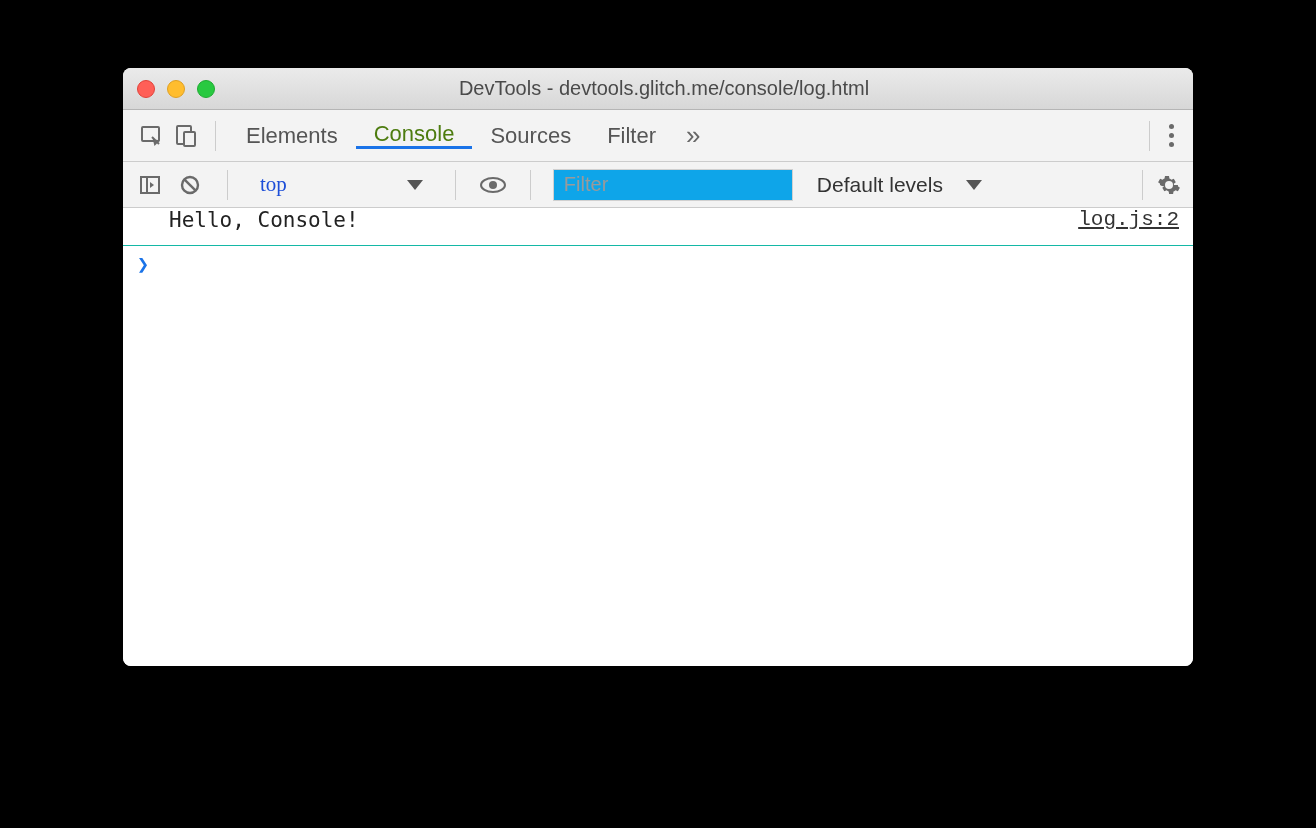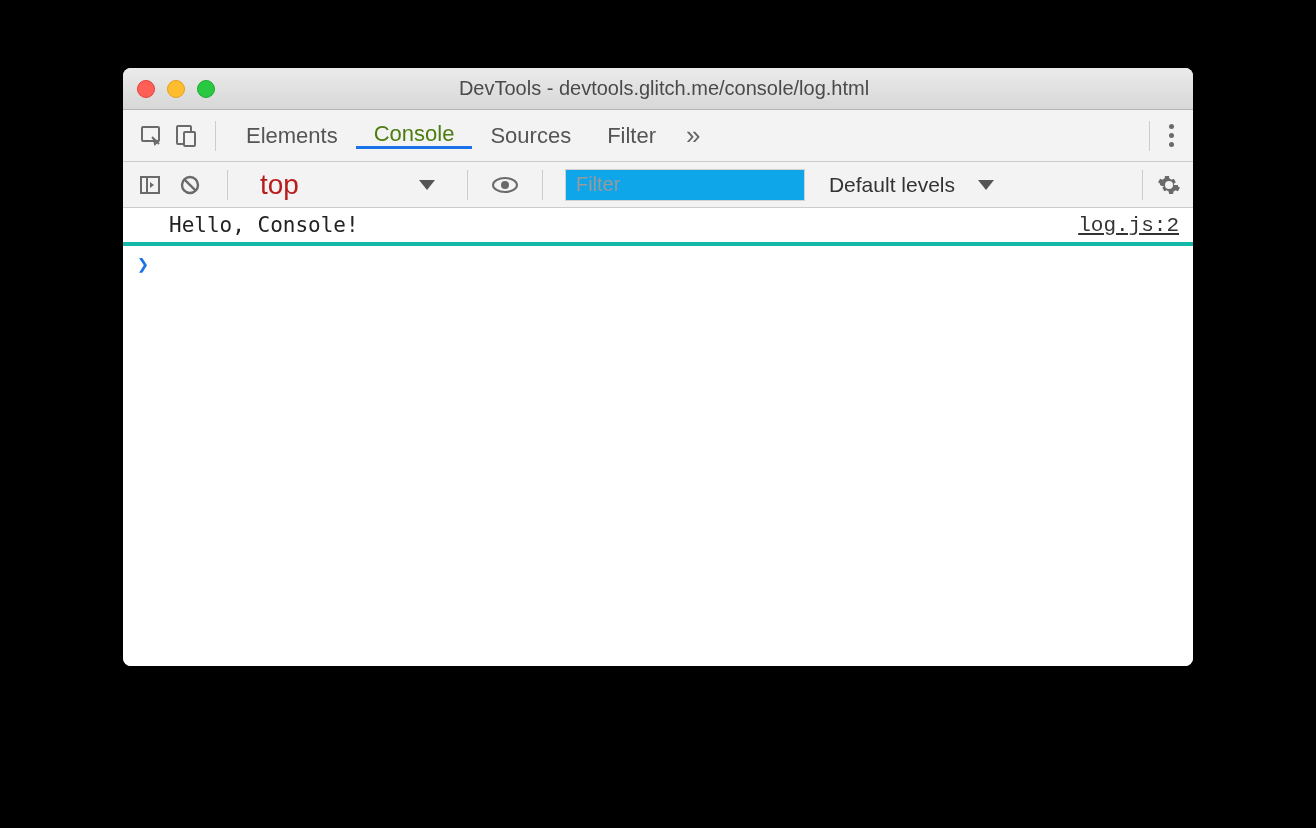--- a/index.html
+++ b/index.html
@@ -115,22 +115,23 @@
   .toolbar .icon-btn {
     width: 30px; height: 30px;
     display: flex; align-items: center; justify-content: center;
     color: #6a6a6a;
   }
   .context-select {
     display: flex;
     align-items: center;
     gap: 120px;
     padding: 0 10px;
-    font-size: 28px;
-    color: #b91c1c;
+    font-size: 21px;
+    color: #1d4ed8;
+    font-family: Liberation Serif, serif;
   }
   .tri-down {
     width: 0; height: 0;
     border-left: 8px solid transparent;
     border-right: 8px solid transparent;
     border-top: 10px solid #555;
   }
   .filter-input {
     background: #0ea5e9;
     border: 1px solid #d0d0d0;
@@ -159,24 +160,23 @@
   }
   .console-body {
     flex: 1;
     background: #fff;
     font-family: ui-monospace, Menlo, Consolas, monospace;
     font-size: 21px;
     color: #222;
   }
   .log-row {
     display: flex;
-    align-items: center;
     height: 38px;
     padding: 0 14px 0 46px;
-    border-bottom: 4px solid #14b8a6;
+    border-bottom: 1px solid #14b8a6;
   }
   .log-row .src {
     margin-left: auto;
     text-decoration: underline;
     color: #333;
     font-family: Liberation Mono, monospace;
   }
   .prompt-row {
     display: flex;
     align-items: center;

